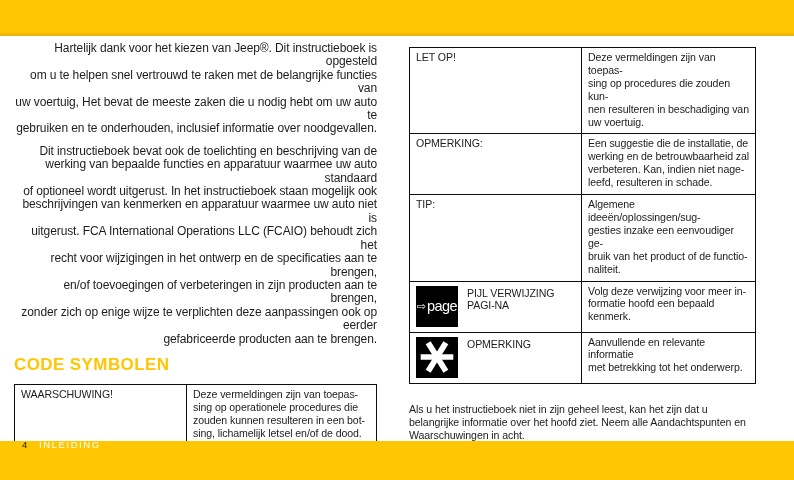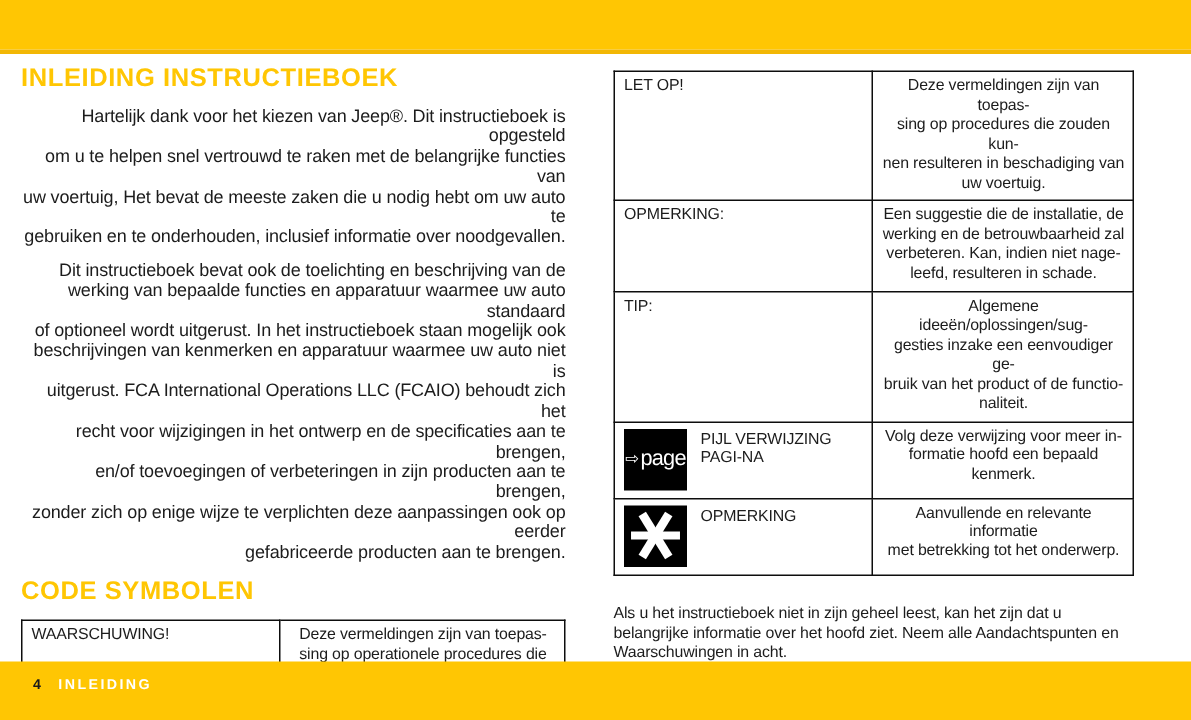--- a/index.html
+++ b/index.html
@@ -18,22 +18,22 @@
   }
   .top-bar-strip {
     position: absolute; left: 0; top: 33px; width: 794px; height: 3px;
     background: var(--gold-dark, #F2B705);
   }
   .bottom-bar {
     position: absolute; left: 0; top: 441px; width: 794px; height: 39px;
     background: var(--gold, #FFC603);
   }
   .footer-text {
-    position: absolute; left: 22px; top: 451px;
-    font-size: 9.5px; font-weight: bold; letter-spacing: 1.6px;
+    position: absolute; left: 22px; top: 439px;
+    font-size: 9.5px; font-weight: normal; letter-spacing: 1.6px;
   }
   .footer-text .page-num { color: #1a1a1a; margin-right: 10px; }
   .footer-text .section { color: #ffffff; }
 
   .left-col {
     position: absolute; left: 14px; top: 42px; width: 363px;
   }
   .right-col {
     position: absolute; left: 394px; top: 47px; width: 362px; padding-left: 15px;
   }
@@ -57,21 +57,21 @@
     border-collapse: collapse; width: 100%;
     table-layout: fixed;
   }
   table.sym-table td {
     border: 1.6px solid #0d0d0d;
     vertical-align: top;
     padding: 3px 5px 5px 6px;
     font-size: 10.6px; line-height: 12.9px; letter-spacing: -0.1px;
   }
   td.label-cell { width: 172px; }
-  td.desc-cell { white-space: pre-line; text-align: center; }
+  td.desc-cell { white-space: pre-line; }
   .icon-row-label { display: flex; align-items: flex-start; gap: 9px; }
   .icon-box {
     flex: 0 0 auto;
     width: 42px; height: 41px;
     background: var(--icon-bg, #000000);
     color: #ffffff;
     display: flex; align-items: center; justify-content: center;
     margin-top: 1px;
   }
   .page-icon { gap: 1px; }
@@ -84,21 +84,20 @@
     margin-top: 19px;
   }
 </style>
 </head>
 <body>
 
 <div class="top-bar"></div>
 <div class="top-bar-strip"></div>
 
 <div class="left-col">
-  <h1 class="doc-heading">INLEIDING INSTRUCTIEBOEK</h1>
   <p class="body-text">Hartelijk dank voor het kiezen van Jeep®. Dit instructieboek is opgesteld
 om u te helpen snel vertrouwd te raken met de belangrijke functies van
 uw voertuig, Het bevat de meeste zaken die u nodig hebt om uw auto te
 gebruiken en te onderhouden, inclusief informatie over noodgevallen.</p>
   <p class="body-text">Dit instructieboek bevat ook de toelichting en beschrijving van de
 werking van bepaalde functies en apparatuur waarmee uw auto standaard
 of optioneel wordt uitgerust. In het instructieboek staan mogelijk ook
 beschrijvingen van kenmerken en apparatuur waarmee uw auto niet is
 uitgerust. FCA International Operations LLC (FCAIO) behoudt zich het
 recht voor wijzigingen in het ontwerp en de specificaties aan te brengen,

